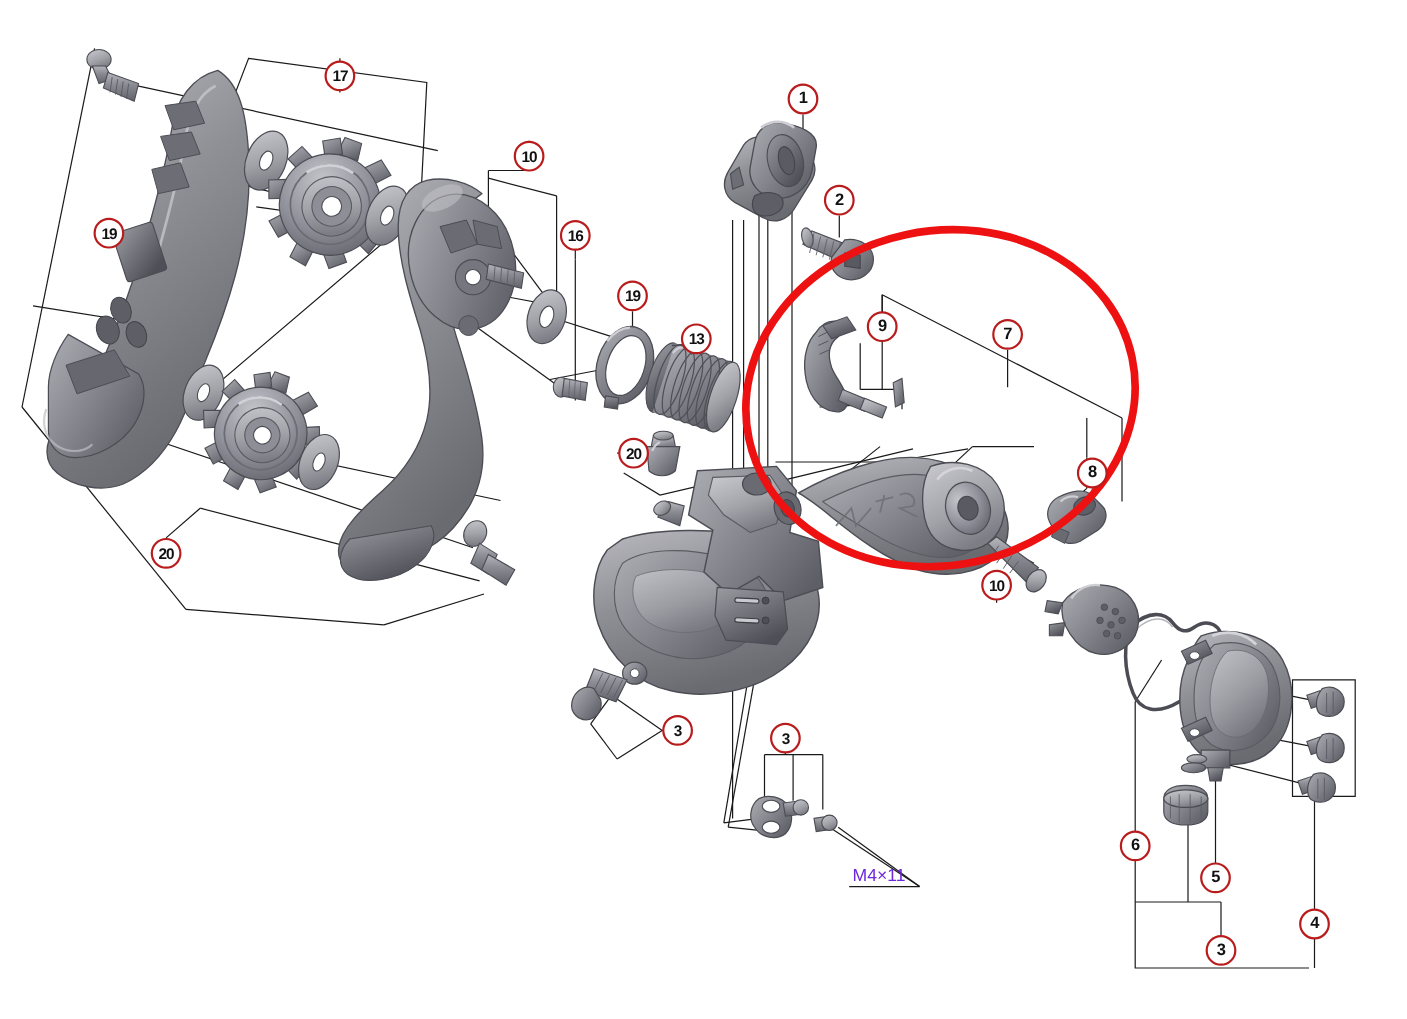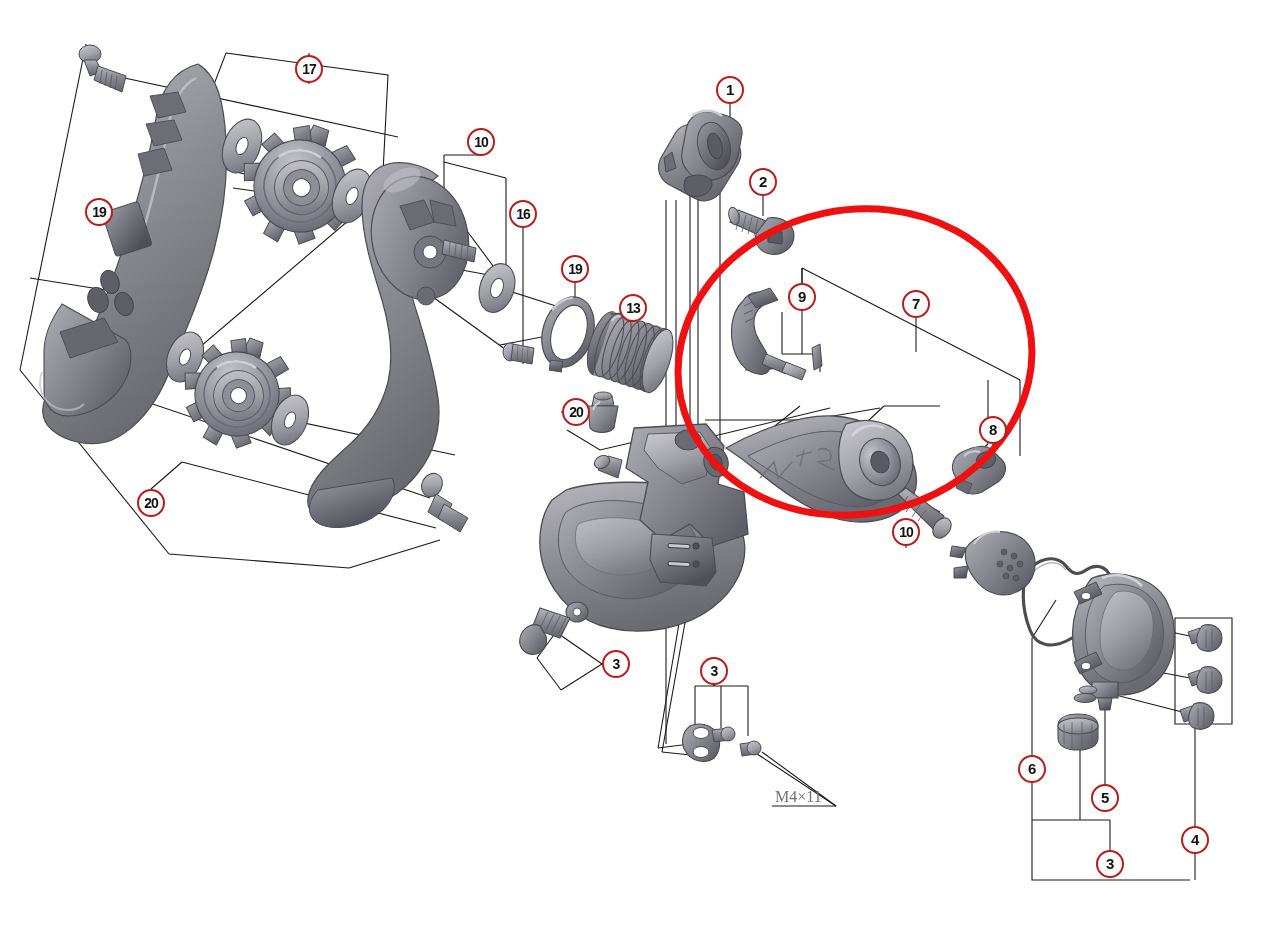--- a/index.html
+++ b/index.html
@@ -28,22 +28,22 @@
     letter-spacing:-0.5px;
     box-sizing:border-box;
     z-index:40;
     font-family:"Liberation Sans", sans-serif;
   }
   .callout.wide{font-size:14px;letter-spacing:-1px;}
 
   .spec-label{
     position:absolute;
     font-size:16px;
-    color:#737373;
-    font-family:Liberation Serif, serif;
+    color:#6d28d9;
+    font-family:Liberation Sans, sans-serif;
     white-space:nowrap;
     z-index:40;
   }
 </style>
 </head>
 <body>
 
 <div id="stage">
 
   <svg width="1279" height="926" viewBox="0 0 1279 926">

